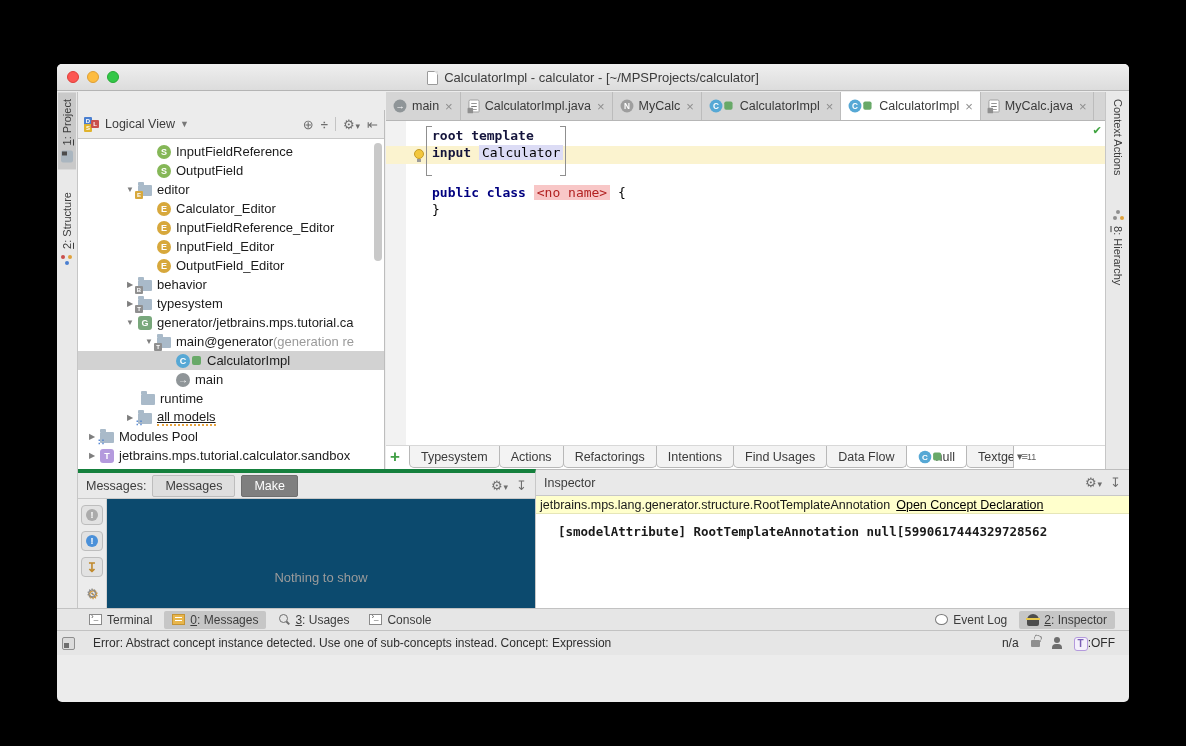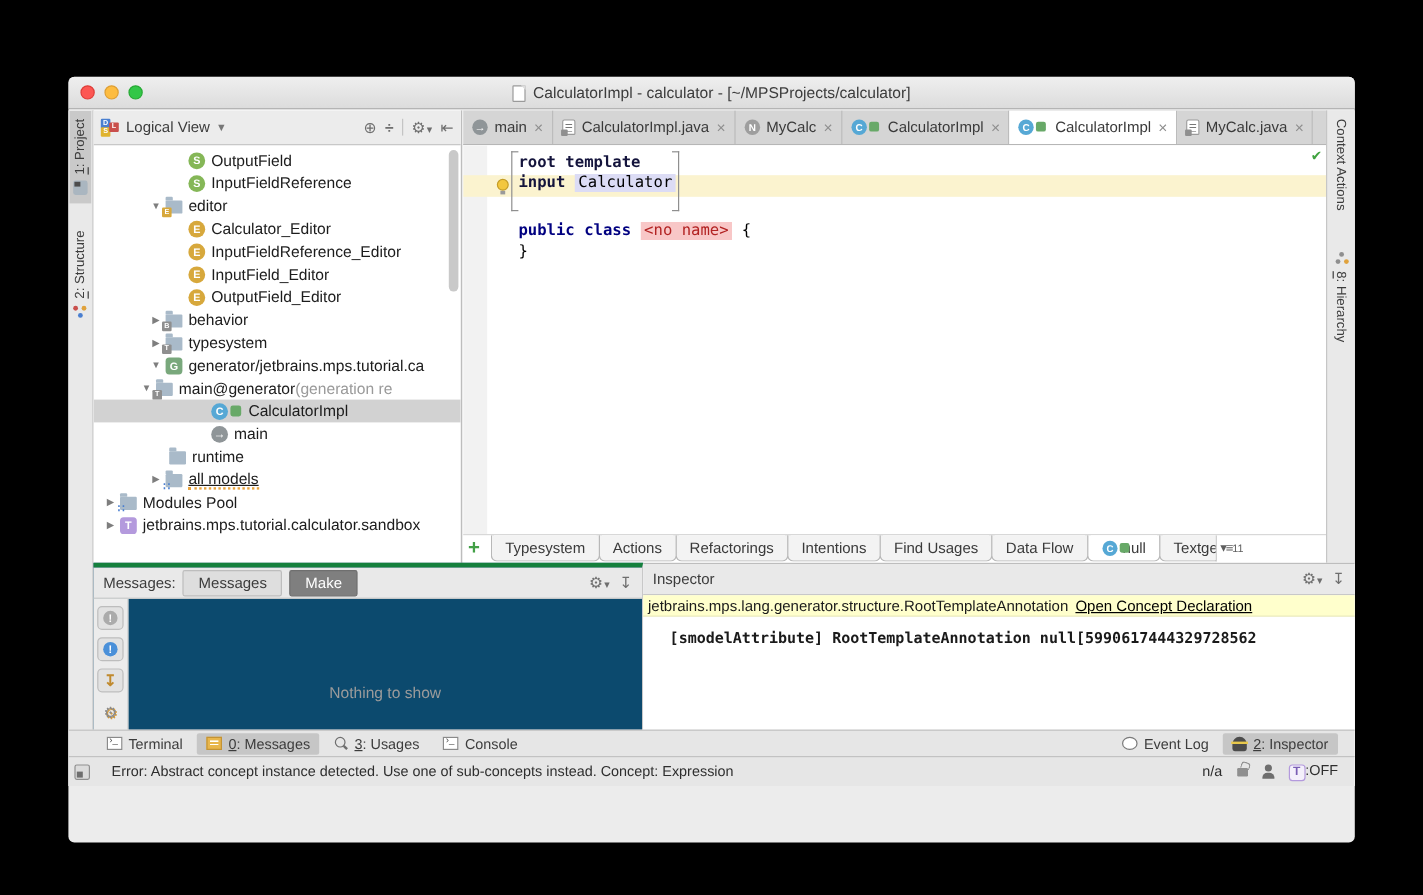--- a/index.html
+++ b/index.html
@@ -33,21 +33,21 @@
   .strip.left .strip-item:nth-child(2) { margin-top:16px; }
   .strip.right .strip-item:nth-child(2) { margin-top:20px; }
   .s-ic { width:12px; height:12px; position:relative; flex:0 0 12px; }
   .s-ic.project { background:#aab6c0; border-radius:2px; }
   .s-ic.project::after { content:""; position:absolute; right:1px; bottom:1px; width:5px; height:4px; background:#4c4c4c; }
   .s-ic.structure::before, .s-ic.hierarchy::before { content:""; position:absolute; left:1px; top:7px; width:4px; height:4px; border-radius:2px; background:#e0a23c; box-shadow:7px 0 0 #c94f4c, 3px -6px 0 #4a7fd0; }
   .s-ic.hierarchy::before { background:#8f8f8f; box-shadow:7px 0 0 #e0a23c, 3px -6px 0 #8f8f8f; }
   .mn { text-decoration:underline; }
 
   
-  .project-panel { position:absolute; left:21px; top:0; width:307px; height:377px; background:#fff; border-right:1px solid #bdbdbd; overflow:hidden; }
+  .project-panel { position:absolute; left:21px; top:18px; width:307px; height:377px; background:#fff; border-right:1px solid #bdbdbd; overflow:hidden; }
   .panel-header { height:29px; background:#ececec; border-bottom:1px solid #c8c8c8; display:flex; align-items:center; padding:0 6px; font-size:12.5px; color:#3c3c3c; }
   .pv-ic { position:relative; width:15px; height:15px; margin-right:6px; flex:0 0 15px; }
   .pv-ic i { position:absolute; width:8px; height:8px; border-radius:1px; font:bold 6px/8px "Liberation Sans",sans-serif; color:#fff; text-align:center; font-style:normal; }
   .pv-ic i:nth-child(1){ left:0; top:0; background:#4a7fd0; }
   .pv-ic i:nth-child(2){ left:0; bottom:0; background:#e0b32e; }
   .pv-ic i:nth-child(3){ right:0; top:3px; background:#c94f4c; }
   .hdr-caret { font-size:9px; color:#777; margin-left:5px; }
   .hdr-icons { margin-left:auto; display:flex; align-items:center; gap:7px; color:#6e6e6e; font-size:13px; }
   .hdr-icons .sep { width:1px; height:14px; background:#c4c4c4; }
   .g-locate::before{ content:"⊕"; } .g-collapse::before{ content:"÷"; font-weight:bold; }
@@ -249,28 +249,28 @@
                 <span class="g-caret-sm"></span>
               </span>
             <span class="g-hide-left"></span>
           </span>
         </div>
         <div class="tree">
 
             <div class="trow" style="padding-left: 63px;">
               <span class="arrow arrow-none"></span>
               <span class="ic ic-s-concept"></span>
+              <span class="tlabel">InputFieldReference</span>
+              <span class="tsuffix"></span>
+            </div>
+
+            <div class="trow" style="padding-left: 63px;">
+              <span class="arrow arrow-none"></span>
+              <span class="ic ic-s-concept"></span>
               <span class="tlabel">OutputField</span>
-              <span class="tsuffix"></span>
-            </div>
-
-            <div class="trow" style="padding-left: 63px;">
-              <span class="arrow arrow-none"></span>
-              <span class="ic ic-s-concept"></span>
-              <span class="tlabel">InputFieldReference</span>
               <span class="tsuffix"></span>
             </div>
 
             <div class="trow" style="padding-left: 44px;">
               <span class="arrow arrow-down"></span>
               <span class="ic ic-folder-e"></span>
               <span class="tlabel">editor</span>
               <span class="tsuffix"></span>
             </div>
 
@@ -317,21 +317,21 @@
               <span class="tsuffix"></span>
             </div>
 
             <div class="trow" style="padding-left: 44px;">
               <span class="arrow arrow-down"></span>
               <span class="ic ic-g-model"></span>
               <span class="tlabel">generator/jetbrains.mps.tutorial.ca</span>
               <span class="tsuffix"></span>
             </div>
 
-            <div class="trow" style="padding-left: 36px;">
+            <div class="trow" style="padding-left: 63px;">
               <span class="arrow arrow-down"></span>
               <span class="ic ic-folder-t"></span>
               <span class="tlabel">main@generator</span>
               <span class="tsuffix"> (generation re</span>
             </div>
 
             <div class="trow sel" style="padding-left: 82px;">
               <span class="arrow arrow-none"></span>
               <span class="ic ic-c-template"></span>
               <span class="tlabel">CalculatorImpl</span>

